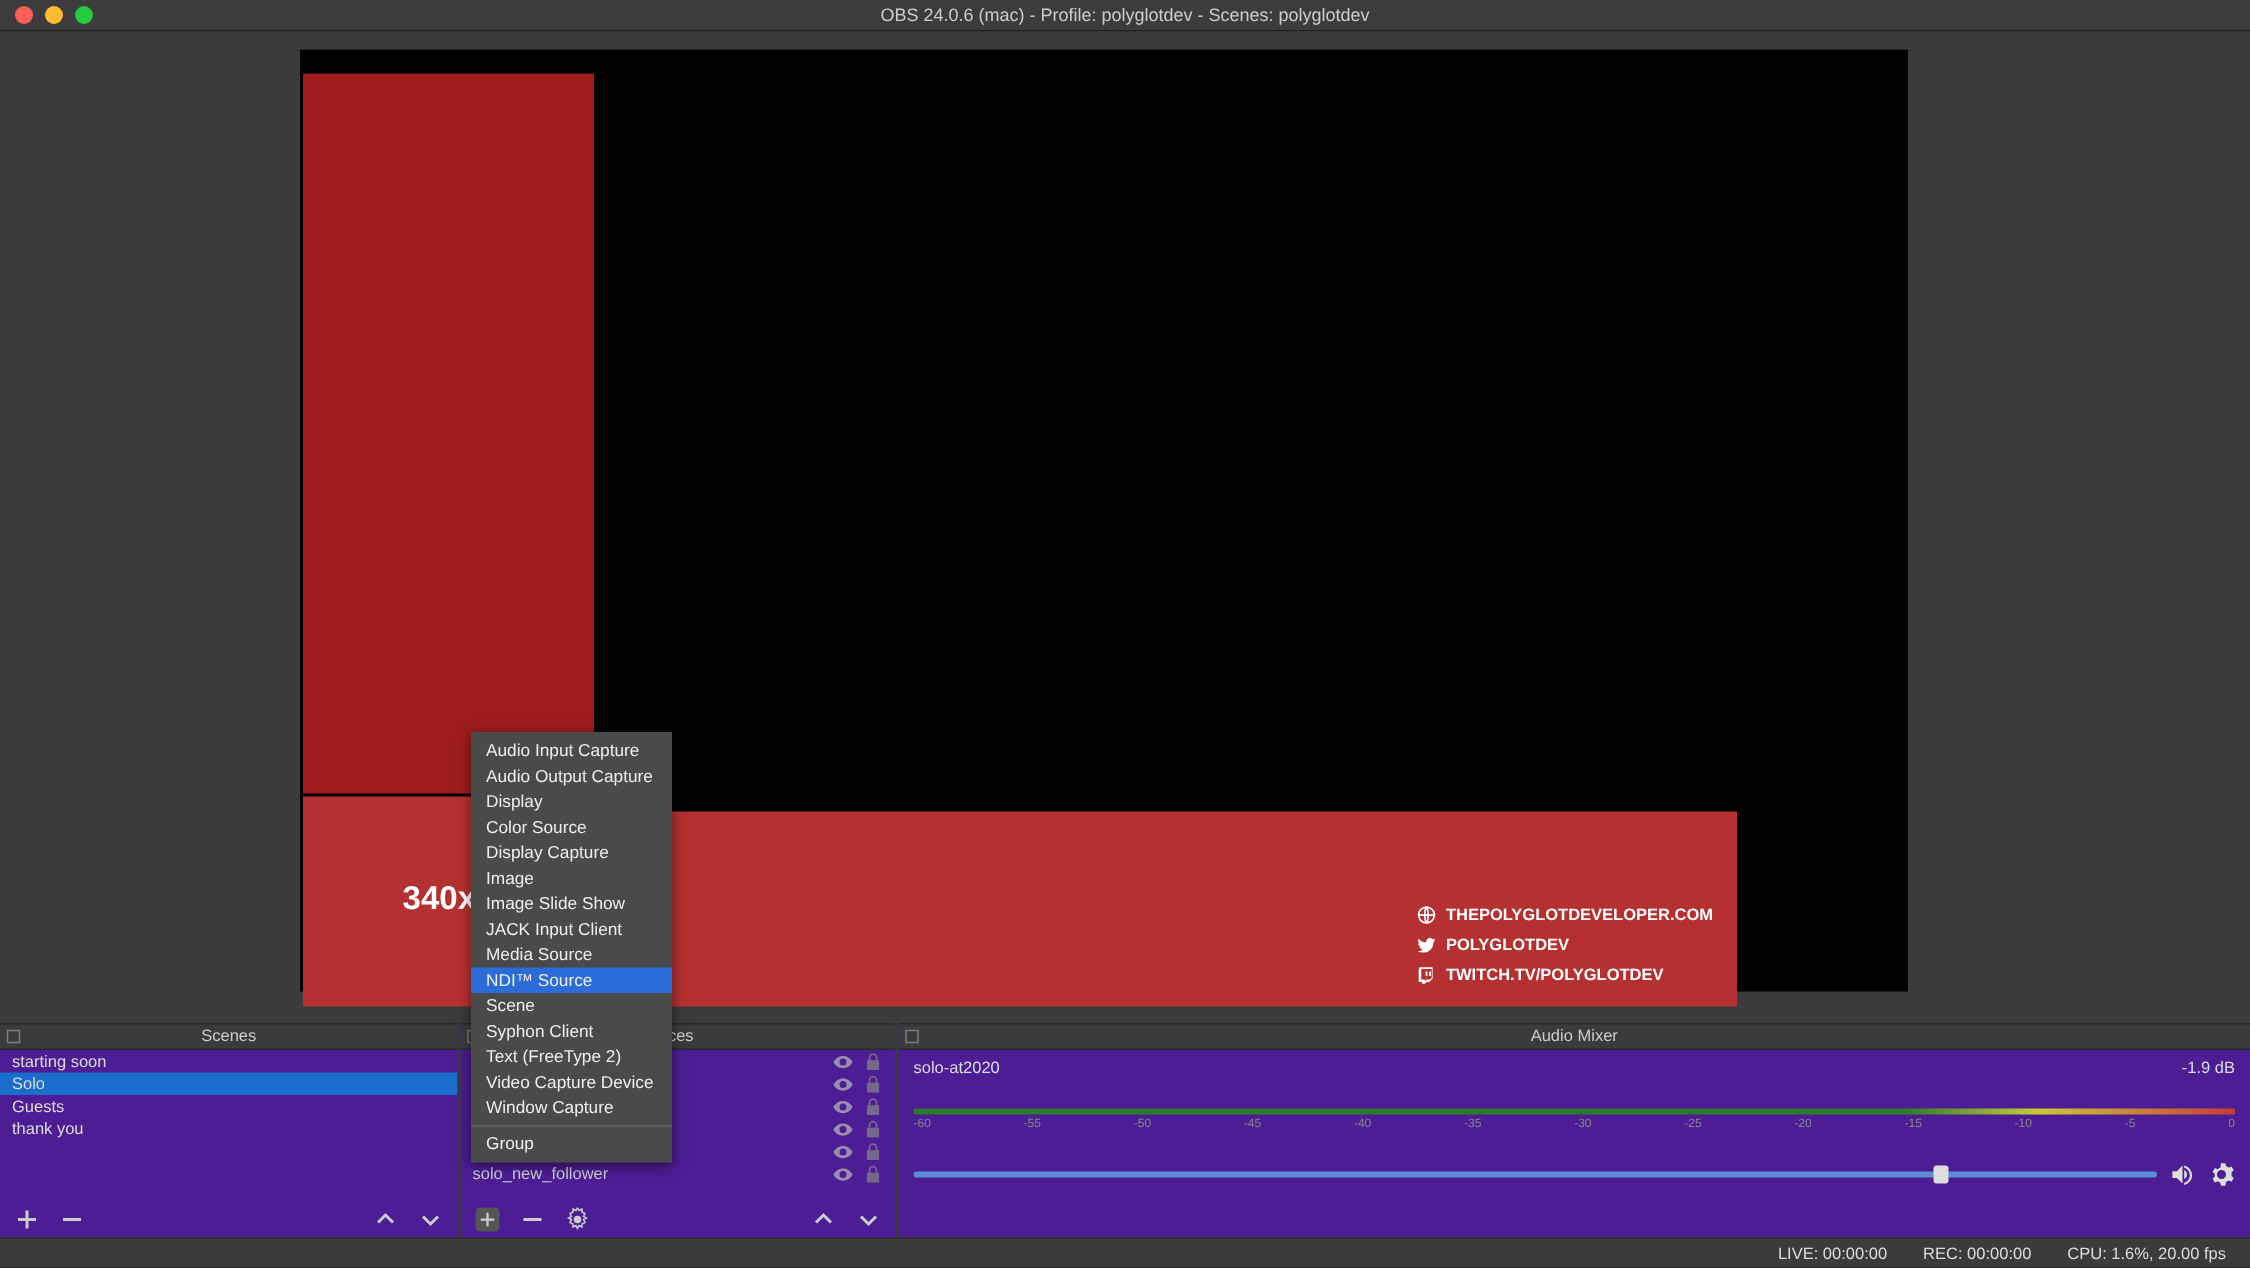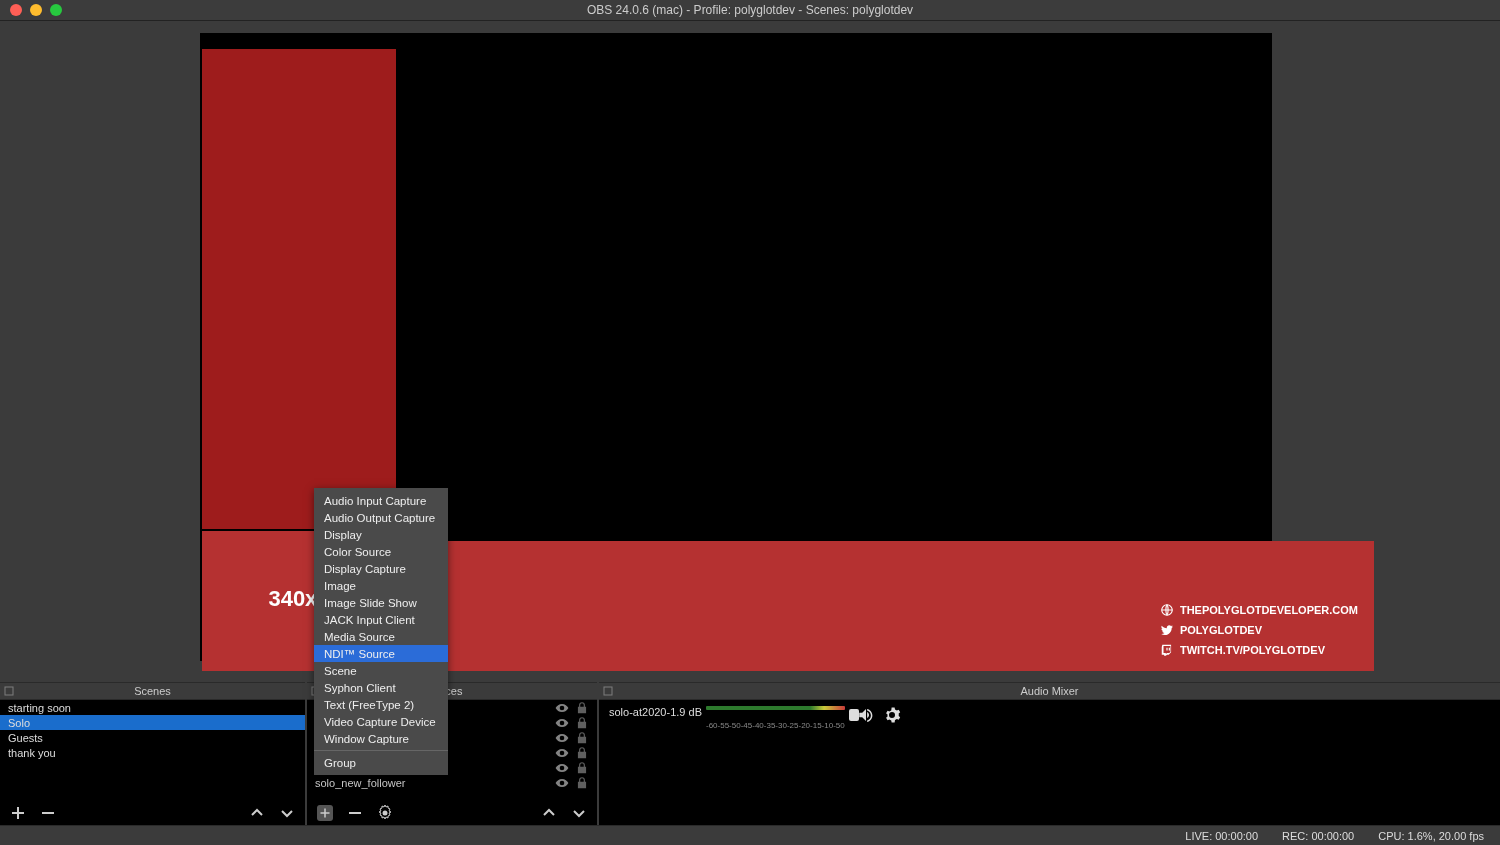--- a/index.html
+++ b/index.html
@@ -6,47 +6,47 @@
 body{width:1500px;height:845px;background:#3b3b3b;overflow:hidden;display:flex;flex-direction:column;color:#fff;font-size:12px}
 .titlebar{height:21px;background:#3c3c3c;display:flex;align-items:center;position:relative;border-bottom:1px solid #222}
 .tl-dots{display:flex;gap:8px;margin-left:10px}
 .dot{width:12px;height:12px;border-radius:50%}
 .d-r{background:#ff5f56}.d-y{background:#ffbd2e}.d-g{background:#27c93f}
 .title{position:absolute;left:50%;transform:translateX(-50%);color:#ccc;font-size:12px}
 .preview-area{flex:1;background:#3b3b3b;position:relative;padding:12px 0}
 .canvas{position:absolute;left:200px;top:12px;width:1072px;height:628px;background:#000}
 .src-big{position:absolute;left:201px;top:16px;width:867px;height:490px;background:#9e1c1c;display:flex;align-items:center;justify-content:center;color:#fff;font-size:22px;font-weight:bold}
 .src-small{position:absolute;left:2px;top:16px;width:194px;height:480px;background:#9e1c1c}
-.src-wide{position:absolute;left:2px;top:508px;width:1172px;height:130px;background:#b53131;color:#fff}
+.src-wide{position:absolute;left:2px;top:508px;width:956px;height:130px;background:#b53131;color:#fff}
 .src-sm-label{position:absolute;left:2px;top:498px;width:194px;height:136px;background:#b53131;display:flex;align-items:center;justify-content:center;font-size:22px;font-weight:bold}
 .overlay-links{position:absolute;right:16px;bottom:14px;display:flex;flex-direction:column;gap:6px;font-size:11px;font-weight:bold;color:#fff}
 .overlay-links div{display:flex;align-items:center;gap:6px}
 .overlay-links svg{width:14px;height:14px}
 .panels{height:143px;display:flex;background:#3b3b3b;gap:2px}
-.panel{display:flex;flex-direction:column;background:#000000}
+.panel{display:flex;flex-direction:column;background:#4c1d95}
 .p-scenes{width:305px}.p-sources{width:290px;position:relative}.p-mixer{flex:1}.p-controls{width:240px}
 .panel-header{height:18px;background:#3b3b3b;color:#ccc;font-size:11px;display:flex;align-items:center;justify-content:center;border-top:1px solid #2a2a2a;border-bottom:1px solid #2a2a2a;position:relative}
 .panel-header .pop{position:absolute;left:4px;top:3px;width:10px;height:10px;opacity:.6}
 .panel-list{flex:1;overflow:hidden}
 .scene-item{height:15px;padding:1px 8px;color:#ddd;font-size:11px;display:flex;align-items:center}
 .scene-item.sel{background:#1a6dcc}
 .panel-toolbar{height:24px;display:flex;align-items:center;gap:14px;padding:0 10px;color:#ccc}
 .tb-btn{width:16px;height:16px;display:flex;align-items:center;justify-content:center;cursor:pointer}
 .source-row{height:15px;display:flex;align-items:center;justify-content:flex-end;padding:0 8px;color:#ccc;font-size:11px;gap:6px}
 .source-row .nm{flex:1;text-align:left;white-space:nowrap;overflow:hidden}
 .eye,.lock{width:14px;height:14px;opacity:.7}
 .context-menu{position:absolute;left:314px;top:488px;width:134px;background:#4a4a4a;box-shadow:0 2px 8px rgba(0,0,0,.5);z-index:100;padding:4px 0}
 .cm-item{height:17px;padding:0 10px;color:#eee;font-size:11.5px;display:flex;align-items:center;cursor:pointer}
 .cm-item.hl{background:#2b6cd8}
 .cm-sep{height:1px;background:#666;margin:3px 0}
-.mixer-body{padding:6px 10px;display:flex;flex-direction:row;gap:4px}
+.mixer-body{padding:6px 10px;display:flex;flex-direction:column;gap:21px}
 .mix-row{display:flex;justify-content:space-between;font-size:11px;color:#ddd}
 .meter-container{position:relative;height:14px}
 .meter{height:4px;background:linear-gradient(to right,#2d7a2d 0%,#2d7a2d 75%,#c9c93a 85%,#c93a3a 100%);border-radius:1px}
-.meter-ticks{display:flex;justify-content:space-between;font-size:8px;color:#888;margin-top:11px}
+.meter-ticks{display:flex;justify-content:space-between;font-size:8px;color:#888;margin-top:1px}
 .slider-row{display:flex;align-items:center;gap:8px}
 .slider{flex:1;height:4px;background:#5a8cd8;position:relative;border-radius:2px}
 .slider-thumb{position:absolute;width:10px;height:12px;background:#ddd;top:-4px;left:82%;border-radius:2px}
 .spkr{width:18px;height:18px}
 .controls-body{display:flex;flex-direction:column;gap:3px;padding:3px}
 .ctrl-btn{height:20px;background:#4e4e4e;border:1px solid #2a2a2a;color:#ddd;font-size:11px;display:flex;align-items:center;justify-content:center;cursor:pointer;border-radius:2px}
 .statusbar{height:20px;background:#3b3b3b;border-top:1px solid #2a2a2a;display:flex;align-items:center;justify-content:flex-end;gap:24px;padding:0 16px;font-size:11px;color:#ddd}
 .popup-highlight{background:#555;border-radius:3px;padding:2px}
 </style>
 </head>

